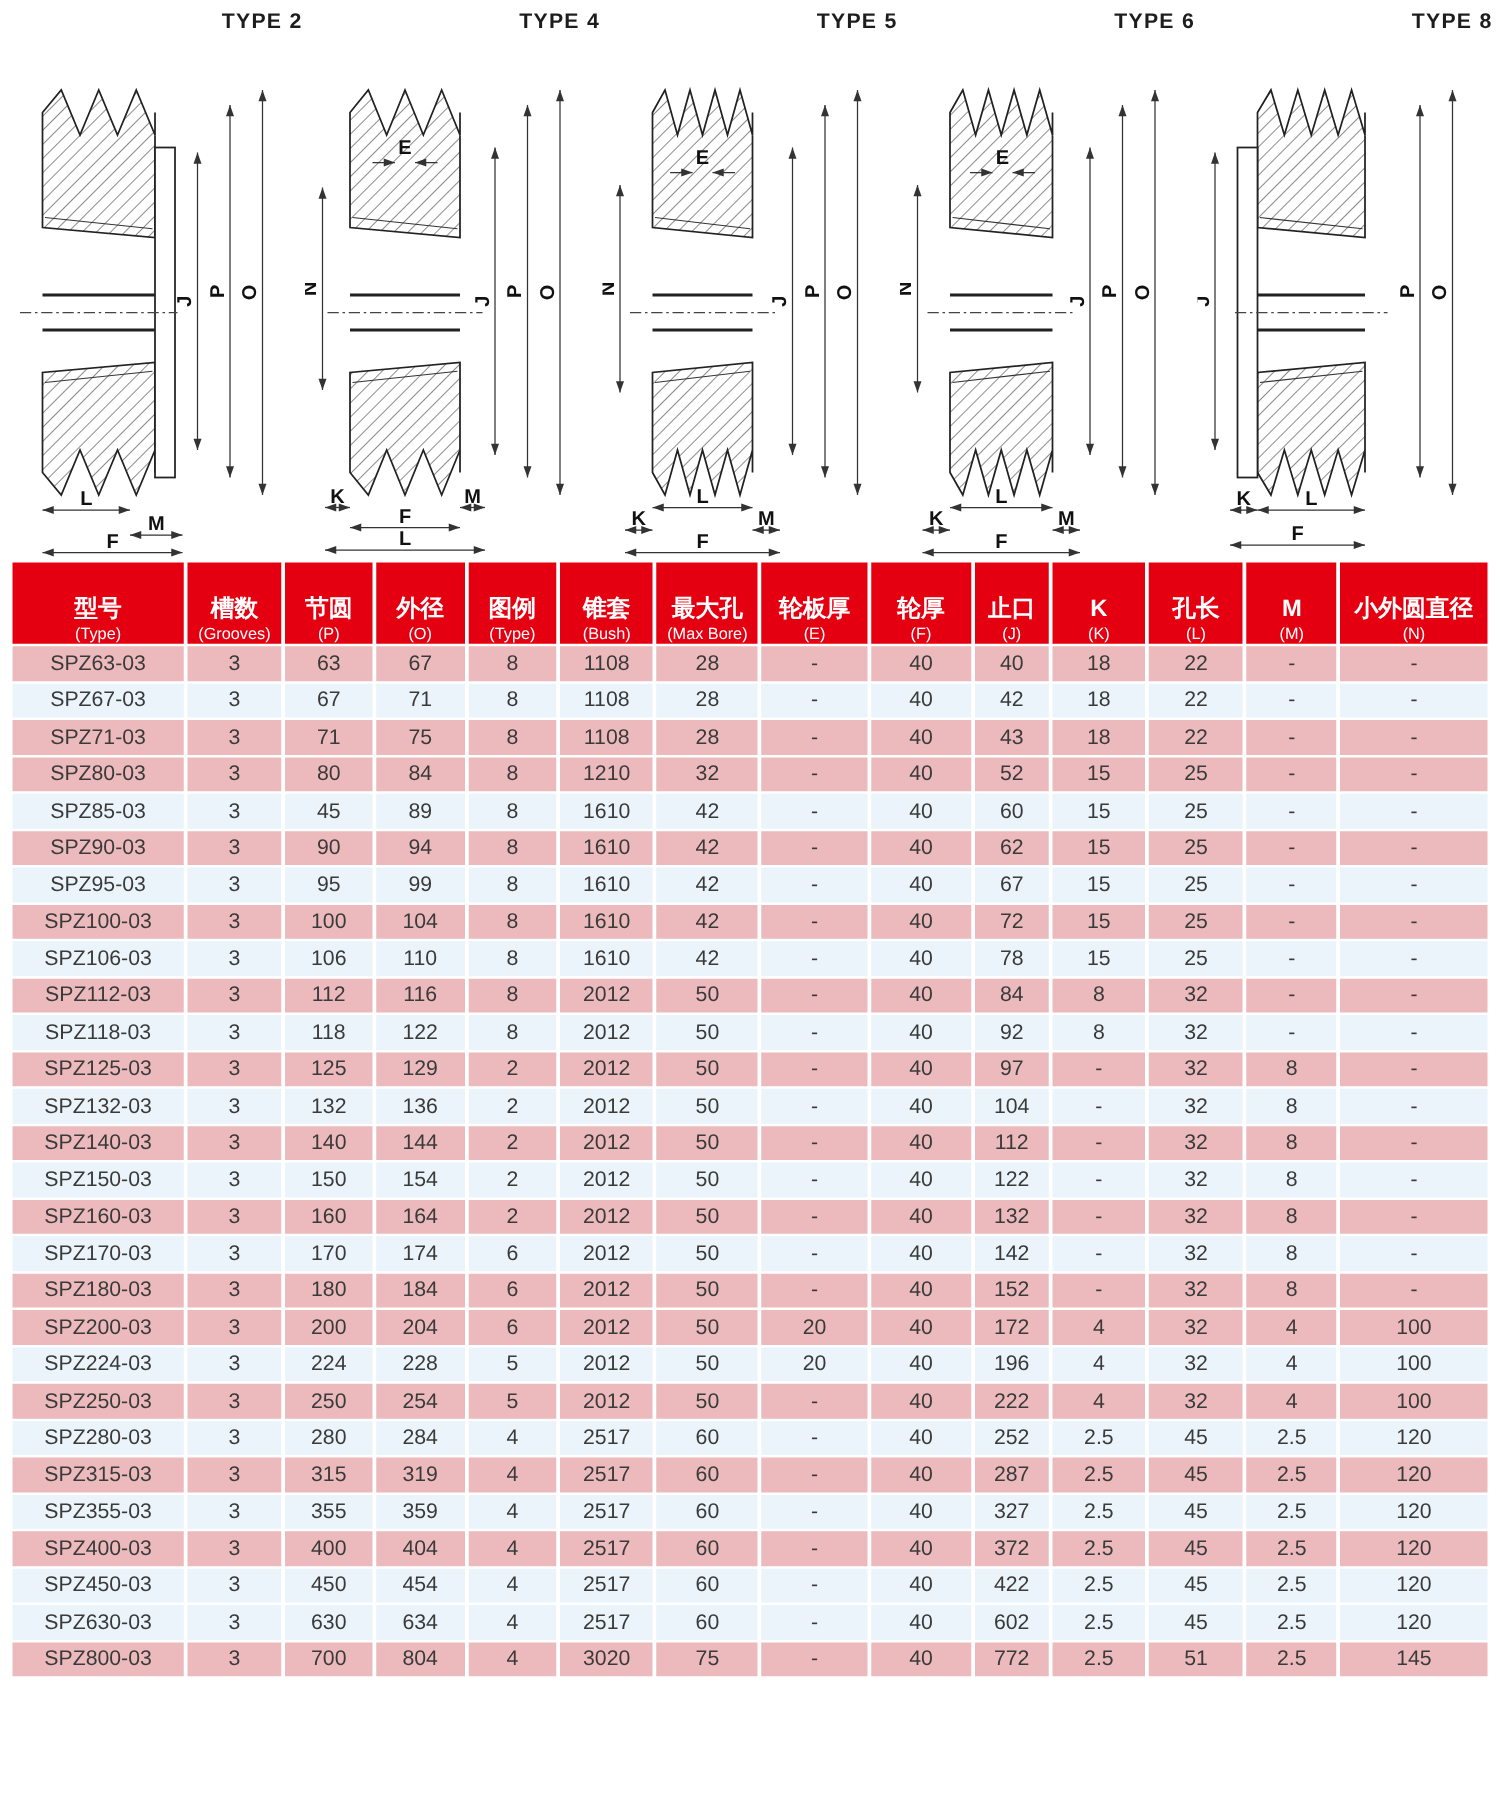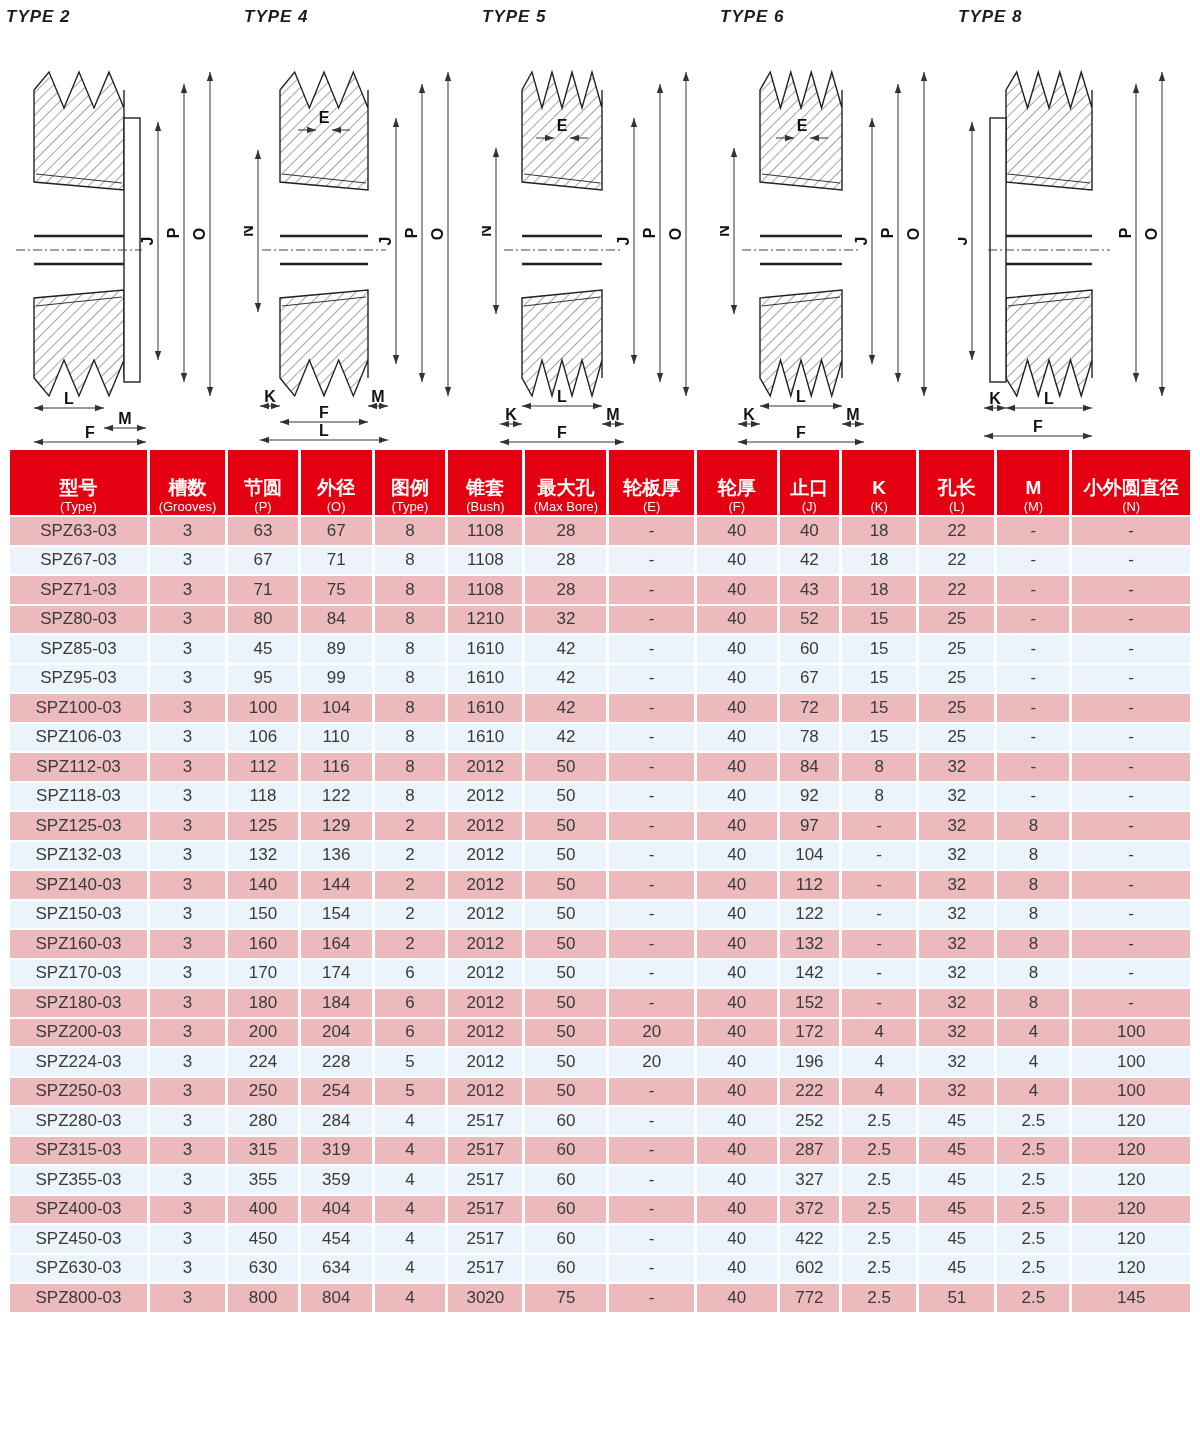--- a/index.html
+++ b/index.html
@@ -1,21 +1,21 @@
 <!DOCTYPE html>
 <html style="--header: #e50011; --row_pink: #ecbabc; --row_blue: #eaf4fa; --line: #222222;"><head>
 <meta charset="utf-8">
 <style>
   html,body{margin:0;padding:0;background:#fff;}
   body{width:1200px;font-family:"Liberation Sans","DejaVu Sans",sans-serif;-webkit-font-smoothing:antialiased;}
 
   
   .drawings{display:flex;justify-content:space-between;padding:4px 6px 0 6px;height:448px;box-sizing:border-box;}
   .drawing{width:236px;}
-  .drawing-title{text-align:left;font-weight:bold;font-size:17px;color:#1d1d1d;letter-spacing:1px;height:26px;line-height:26px;font-style:italic;}
+  .drawing-title{text-align:right;font-weight:bold;font-size:17px;color:#1d1d1d;letter-spacing:1px;height:26px;line-height:26px;}
   svg.pulley{display:block;}
 
   
   table.spec{width:1186px;margin:0 7px;table-layout:fixed;border-collapse:separate;border-spacing:3px 2px;}
   th{background:var(--header,#e50011);color:#fff;font-weight:bold;vertical-align:middle;height:62px;padding:0 1px;}
   th .cn{display:block;font-size:19px;line-height:23px;margin-top:26px;}
   th .en{display:block;font-size:13px;font-weight:normal;line-height:16px;}
   td{height:27.5px;text-align:center;vertical-align:middle;font-size:17px;color:#3a3a3a;padding:0;overflow:hidden;white-space:nowrap;}
   tr.pink td{background:var(--row_pink,#ecbabc);}
   tr.blue td{background:var(--row_blue,#eaf4fa);}
@@ -429,20 +429,36 @@
         <td>1610</td>
         <td>42</td>
         <td>-</td>
         <td>40</td>
         <td>60</td>
         <td>15</td>
         <td>25</td>
         <td>-</td>
         <td>-</td>
       </tr>
+      <tr class="pink">
+        <td>SPZ90-03</td>
+        <td>3</td>
+        <td>90</td>
+        <td>94</td>
+        <td>8</td>
+        <td>1610</td>
+        <td>42</td>
+        <td>-</td>
+        <td>40</td>
+        <td>62</td>
+        <td>15</td>
+        <td>25</td>
+        <td>-</td>
+        <td>-</td>
+      </tr>
       <tr class="blue">
         <td>SPZ95-03</td>
         <td>3</td>
         <td>95</td>
         <td>99</td>
         <td>8</td>
         <td>1610</td>
         <td>42</td>
         <td>-</td>
         <td>40</td>
@@ -768,21 +784,21 @@
         <td>40</td>
         <td>602</td>
         <td>2.5</td>
         <td>45</td>
         <td>2.5</td>
         <td>120</td>
       </tr>
       <tr class="pink">
         <td>SPZ800-03</td>
         <td>3</td>
-        <td>800</td>
+        <td>700</td>
         <td>804</td>
         <td>4</td>
         <td>3020</td>
         <td>75</td>
         <td>-</td>
         <td>40</td>
         <td>772</td>
         <td>2.5</td>
         <td>51</td>
         <td>2.5</td>

